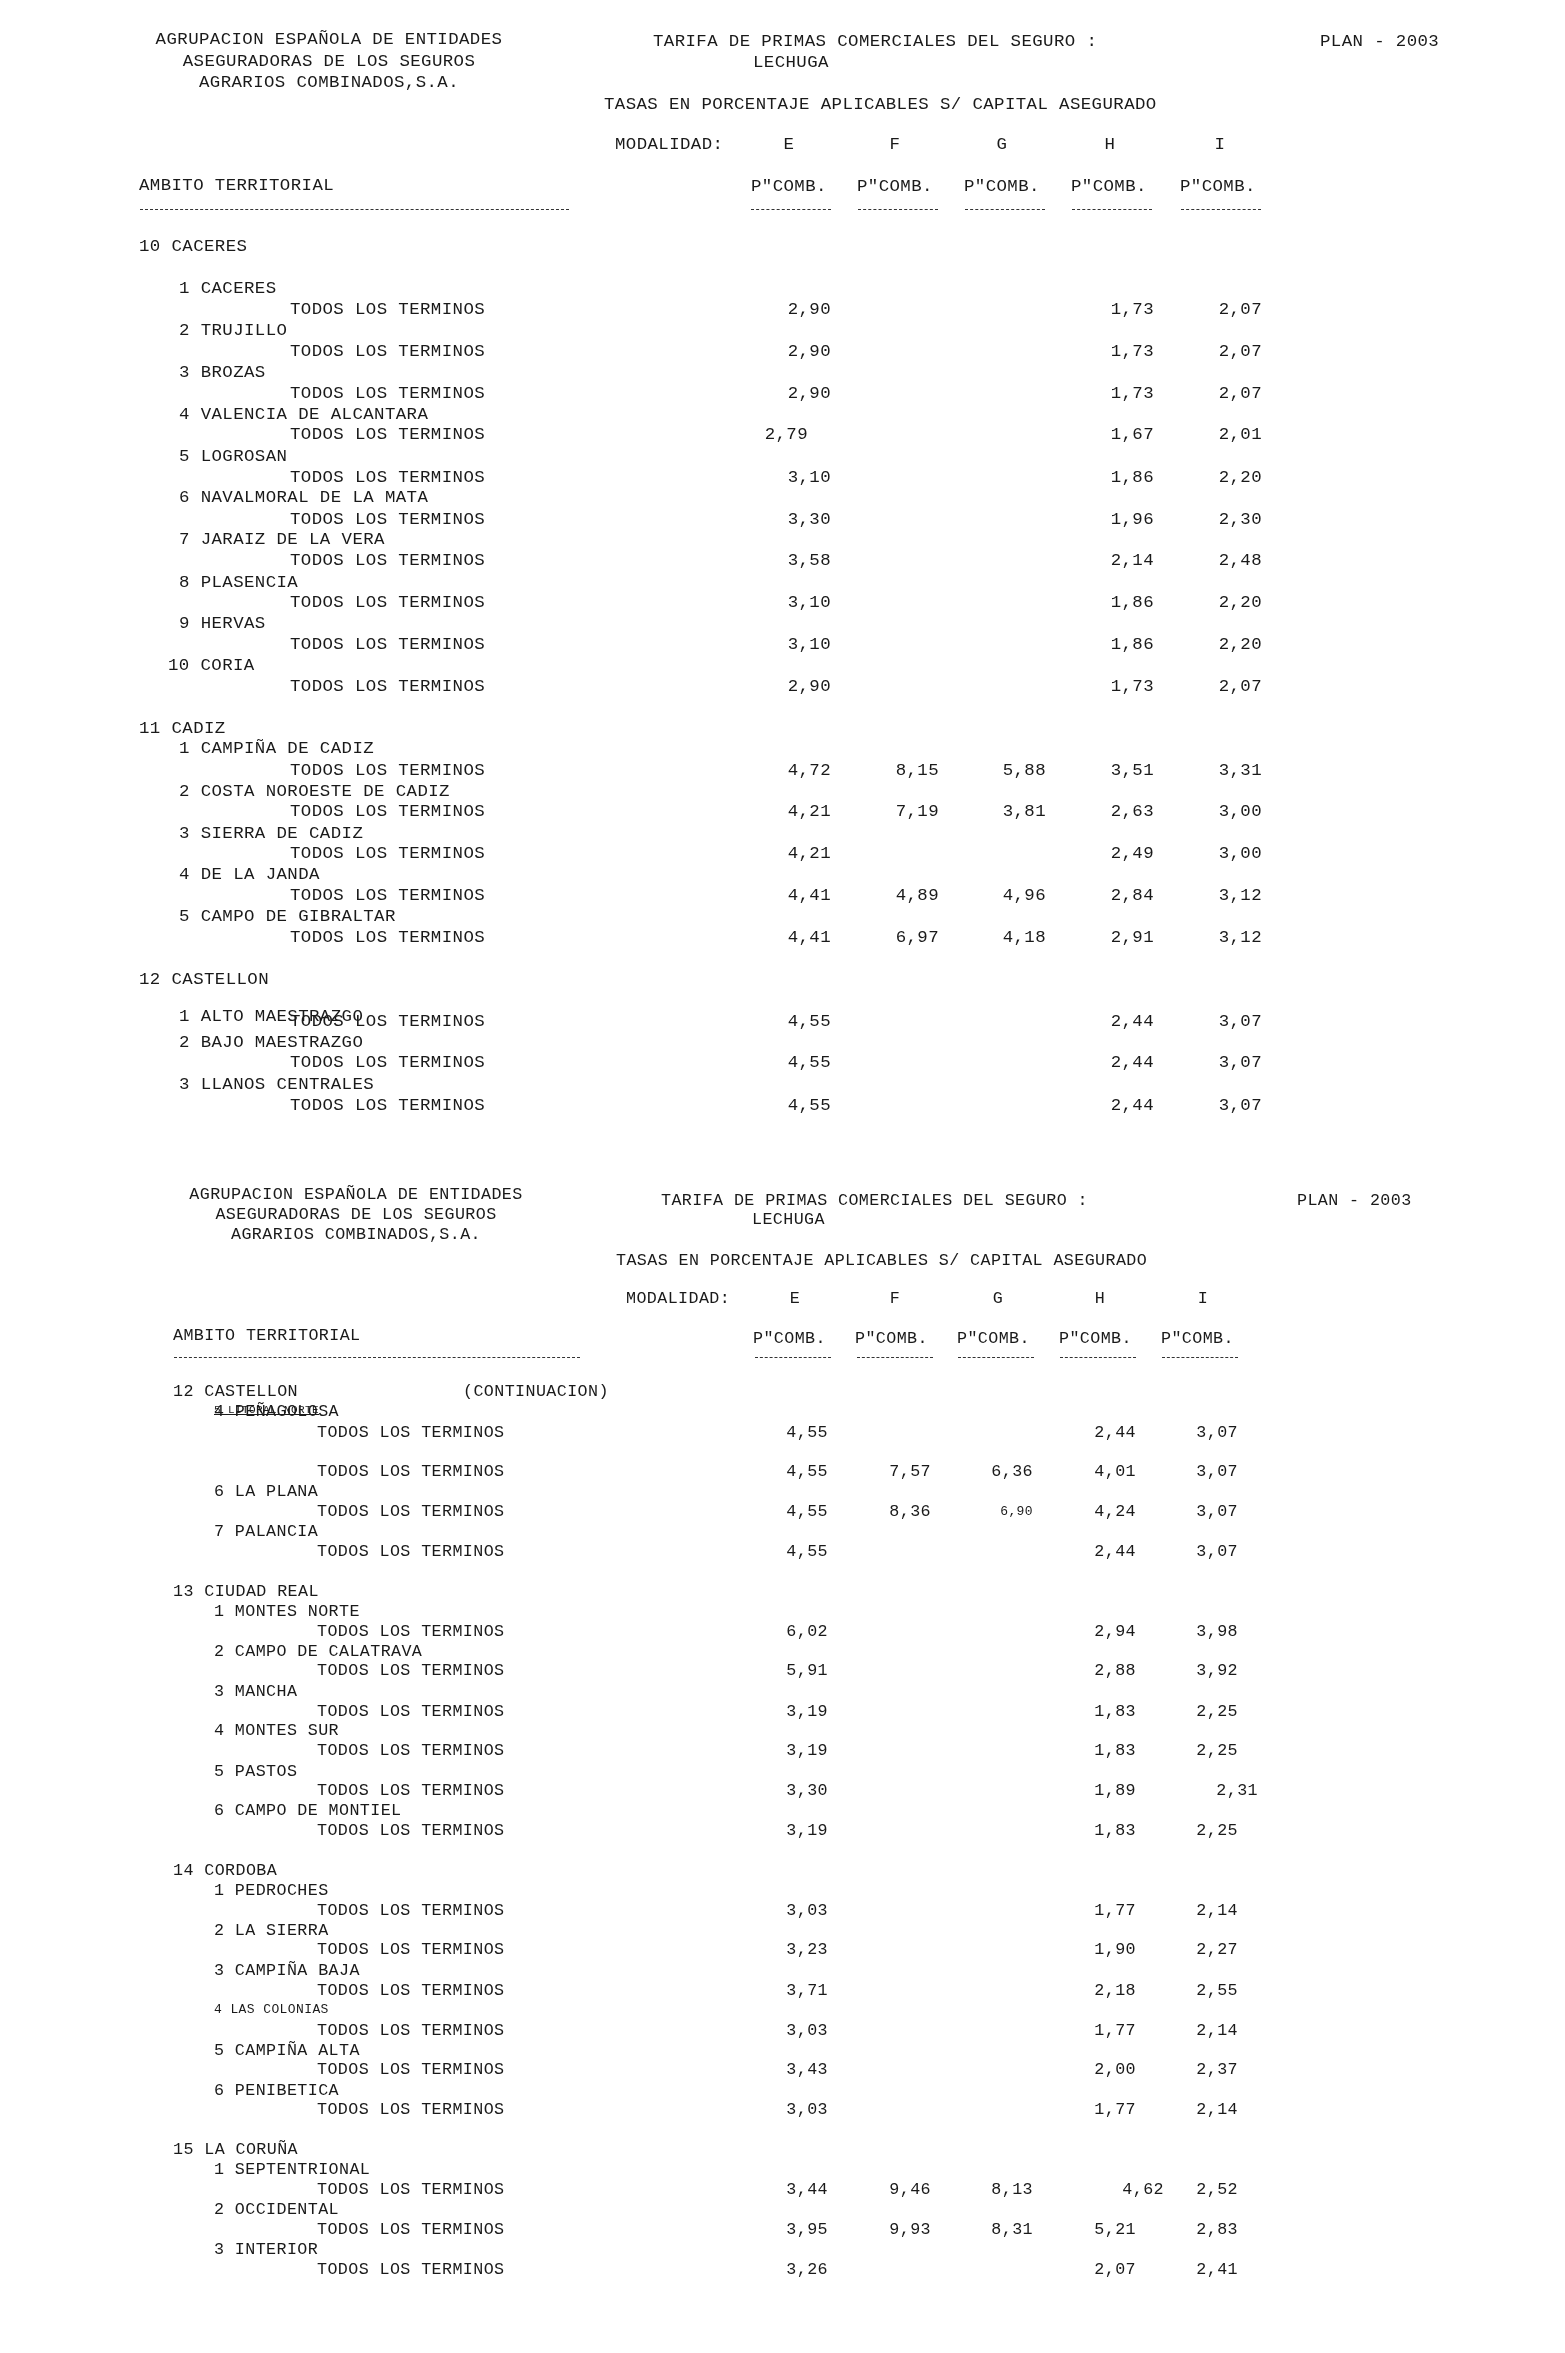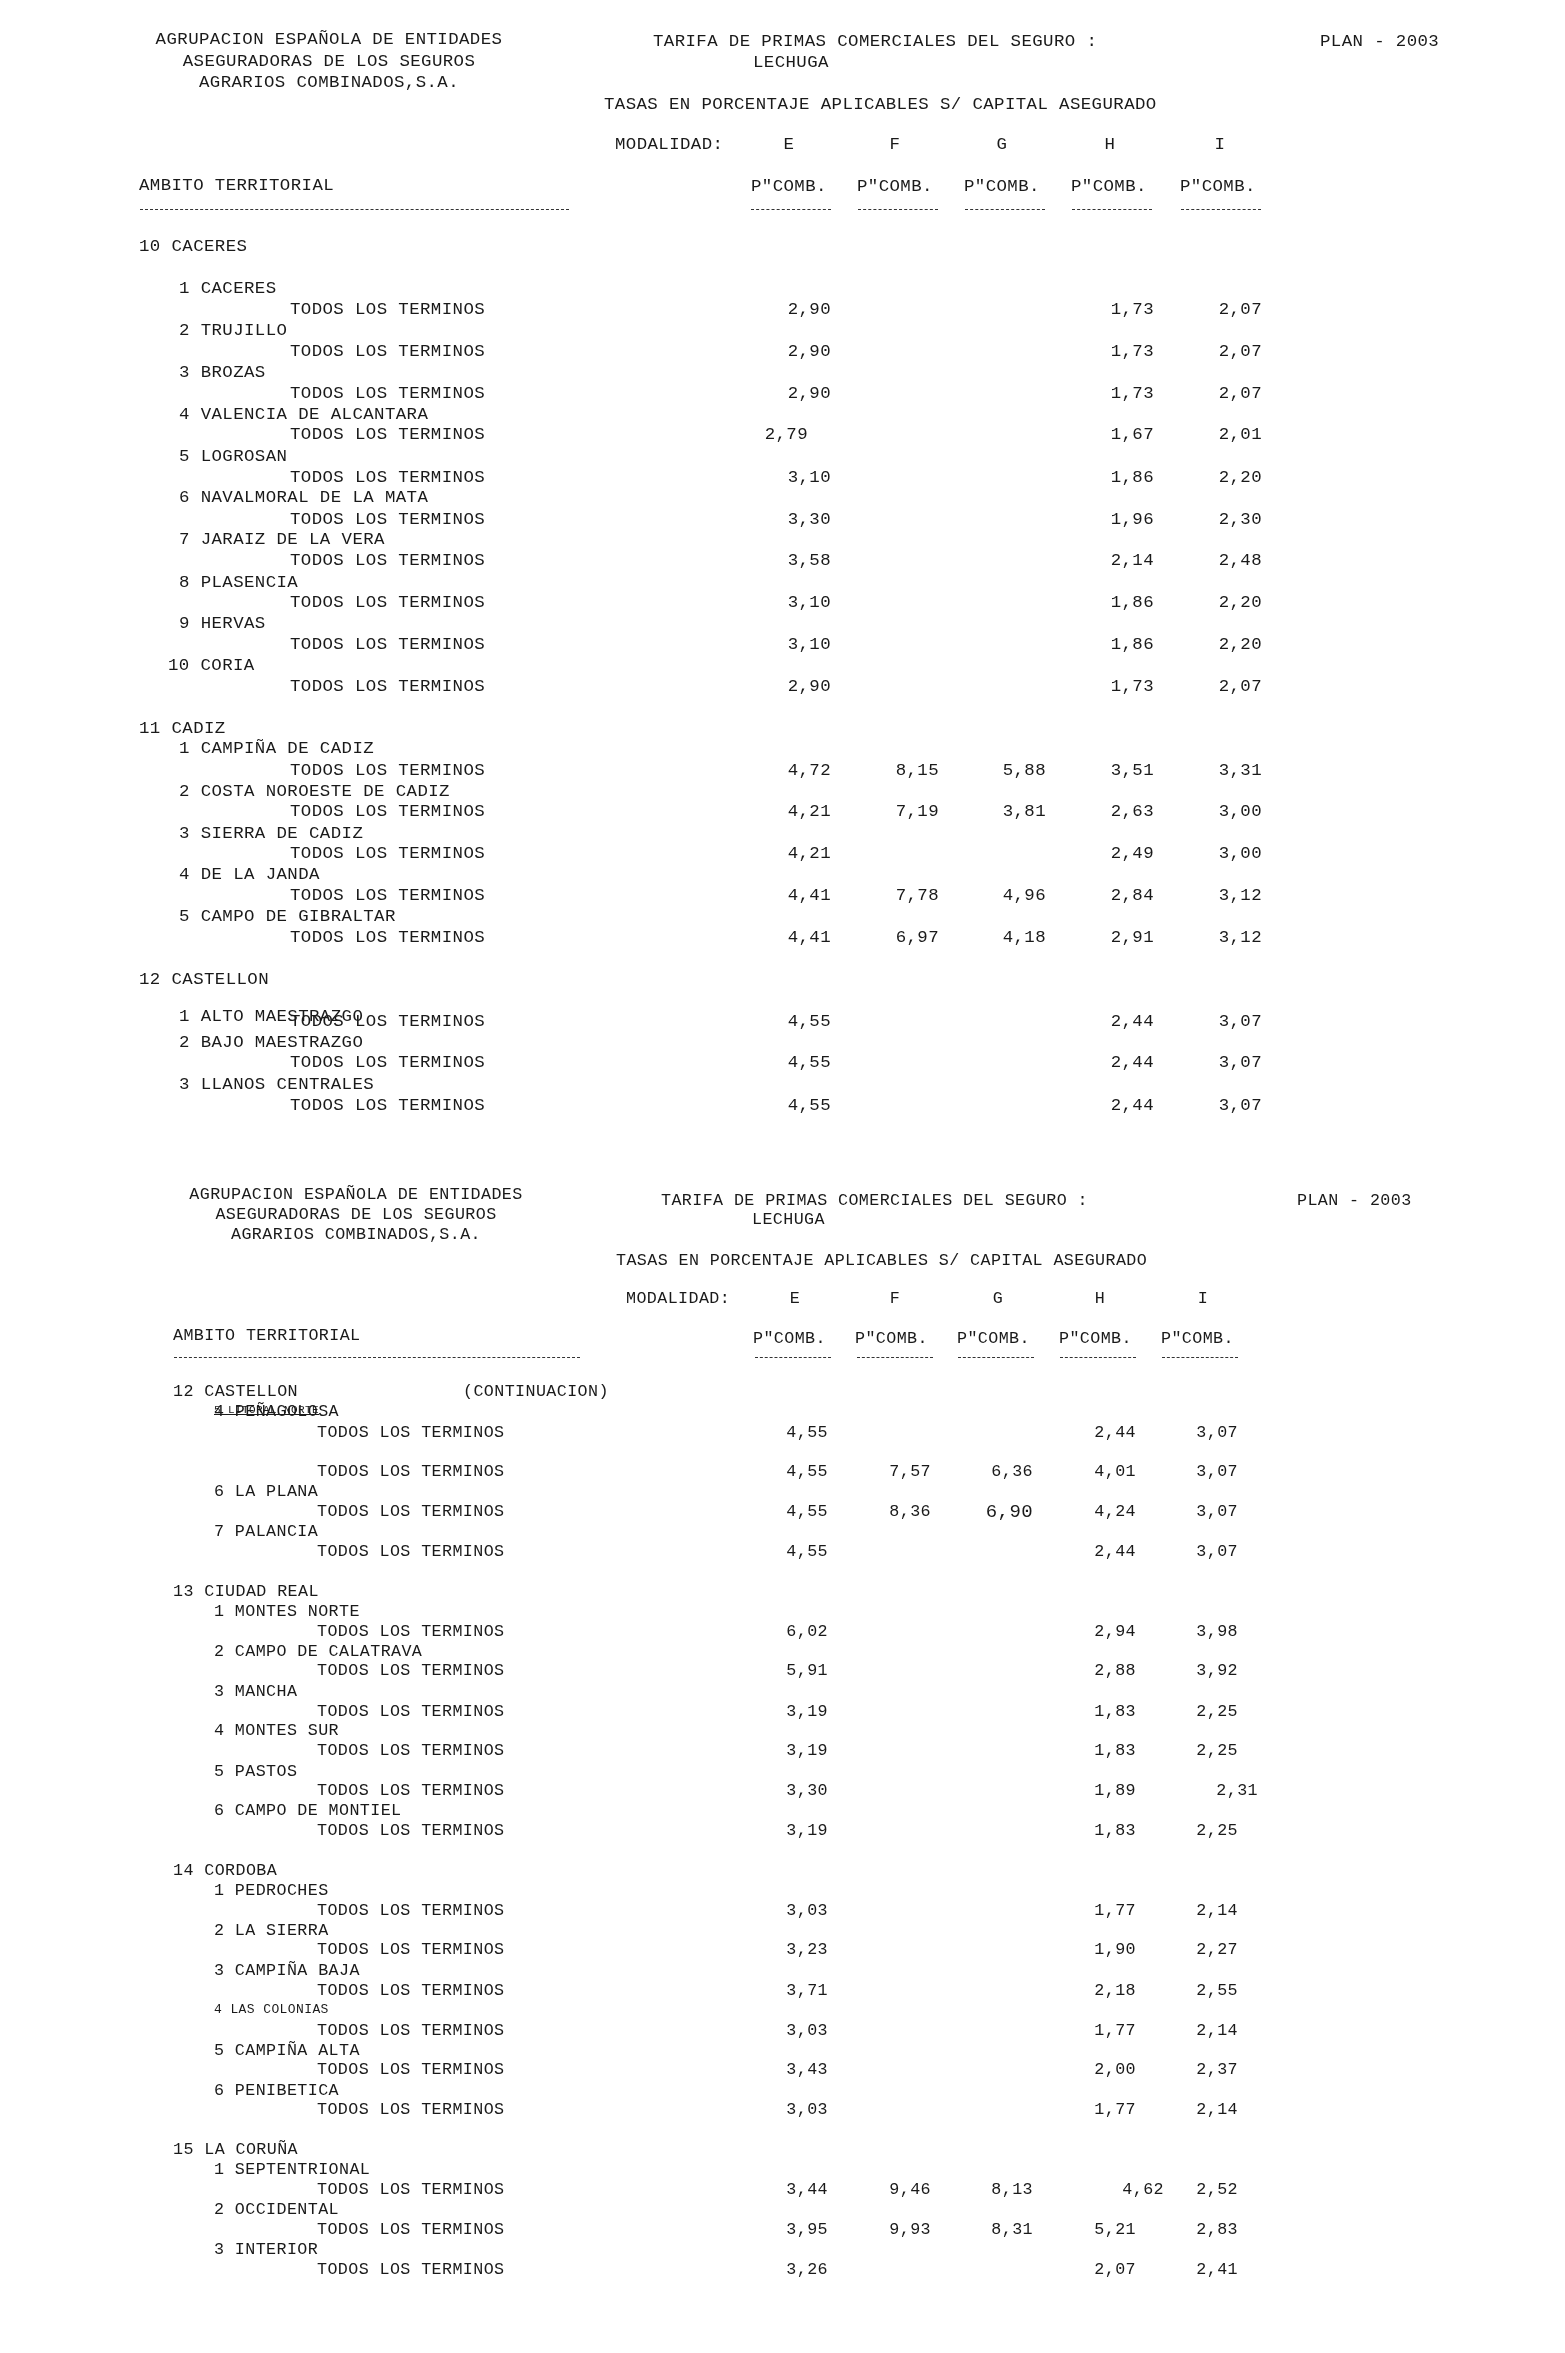--- a/index.html
+++ b/index.html
@@ -114,21 +114,21 @@
       <div class="t r" style="left: 1154px; top: 802px;">2,63</div>
       <div class="t r" style="left: 1262px; top: 802px;">3,00</div>
       <div class="t " style="left: 179px; top: 824px;">3 SIERRA DE CADIZ</div>
       <div class="t " style="left: 290px; top: 844px;">TODOS LOS TERMINOS</div>
       <div class="t r" style="left: 831px; top: 844px;">4,21</div>
       <div class="t r" style="left: 1154px; top: 844px;">2,49</div>
       <div class="t r" style="left: 1262px; top: 844px;">3,00</div>
       <div class="t " style="left: 179px; top: 865px;">4 DE LA JANDA</div>
       <div class="t " style="left: 290px; top: 886px;">TODOS LOS TERMINOS</div>
       <div class="t r" style="left: 831px; top: 886px;">4,41</div>
-      <div class="t r" style="left: 939px; top: 886px;">7,78</div>
+      <div class="t r" style="left: 939px; top: 886px;">4,89</div>
       <div class="t r" style="left: 1046px; top: 886px;">4,96</div>
       <div class="t r" style="left: 1154px; top: 886px;">2,84</div>
       <div class="t r" style="left: 1262px; top: 886px;">3,12</div>
       <div class="t " style="left: 179px; top: 907px;">5 CAMPO DE GIBRALTAR</div>
       <div class="t " style="left: 290px; top: 928px;">TODOS LOS TERMINOS</div>
       <div class="t r" style="left: 831px; top: 928px;">4,41</div>
       <div class="t r" style="left: 939px; top: 928px;">6,97</div>
       <div class="t r" style="left: 1046px; top: 928px;">4,18</div>
       <div class="t r" style="left: 1154px; top: 928px;">2,91</div>
       <div class="t r" style="left: 1262px; top: 928px;">3,12</div>
@@ -195,21 +195,21 @@
       <div class="t " style="left: 317px; top: 1462px; font-size: 16.7px;">TODOS LOS TERMINOS</div>
       <div class="t r" style="left: 828px; top: 1462px; font-size: 16.7px;">4,55</div>
       <div class="t r" style="left: 931px; top: 1462px; font-size: 16.7px;">7,57</div>
       <div class="t r" style="left: 1033px; top: 1462px; font-size: 16.7px;">6,36</div>
       <div class="t r" style="left: 1136px; top: 1462px; font-size: 16.7px;">4,01</div>
       <div class="t r" style="left: 1238px; top: 1462px; font-size: 16.7px;">3,07</div>
       <div class="t " style="left: 214px; top: 1482px; font-size: 16.7px;">6 LA PLANA</div>
       <div class="t " style="left: 317px; top: 1502px; font-size: 16.7px;">TODOS LOS TERMINOS</div>
       <div class="t r" style="left: 828px; top: 1502px; font-size: 16.7px;">4,55</div>
       <div class="t r" style="left: 931px; top: 1502px; font-size: 16.7px;">8,36</div>
-      <div class="t r" style="left: 1033px; top: 1502px; font-size: 19px; text-align: center;">6,90</div>
+      <div class="t r" style="left: 1033px; top: 1502px; font-size: 13px; text-align: center;">6,90</div>
       <div class="t r" style="left: 1136px; top: 1502px; font-size: 16.7px;">4,24</div>
       <div class="t r" style="left: 1238px; top: 1502px; font-size: 16.7px;">3,07</div>
       <div class="t " style="left: 214px; top: 1522px; font-size: 16.7px;">7 PALANCIA</div>
       <div class="t " style="left: 317px; top: 1542px; font-size: 16.7px;">TODOS LOS TERMINOS</div>
       <div class="t r" style="left: 828px; top: 1542px; font-size: 16.7px;">4,55</div>
       <div class="t r" style="left: 1136px; top: 1542px; font-size: 16.7px;">2,44</div>
       <div class="t r" style="left: 1238px; top: 1542px; font-size: 16.7px;">3,07</div>
       <div class="t " style="left: 173px; top: 1582px; font-size: 16.7px;">13 CIUDAD REAL</div>
       <div class="t " style="left: 214px; top: 1602px; font-size: 16.7px;">1 MONTES NORTE</div>
       <div class="t " style="left: 317px; top: 1622px; font-size: 16.7px;">TODOS LOS TERMINOS</div>

